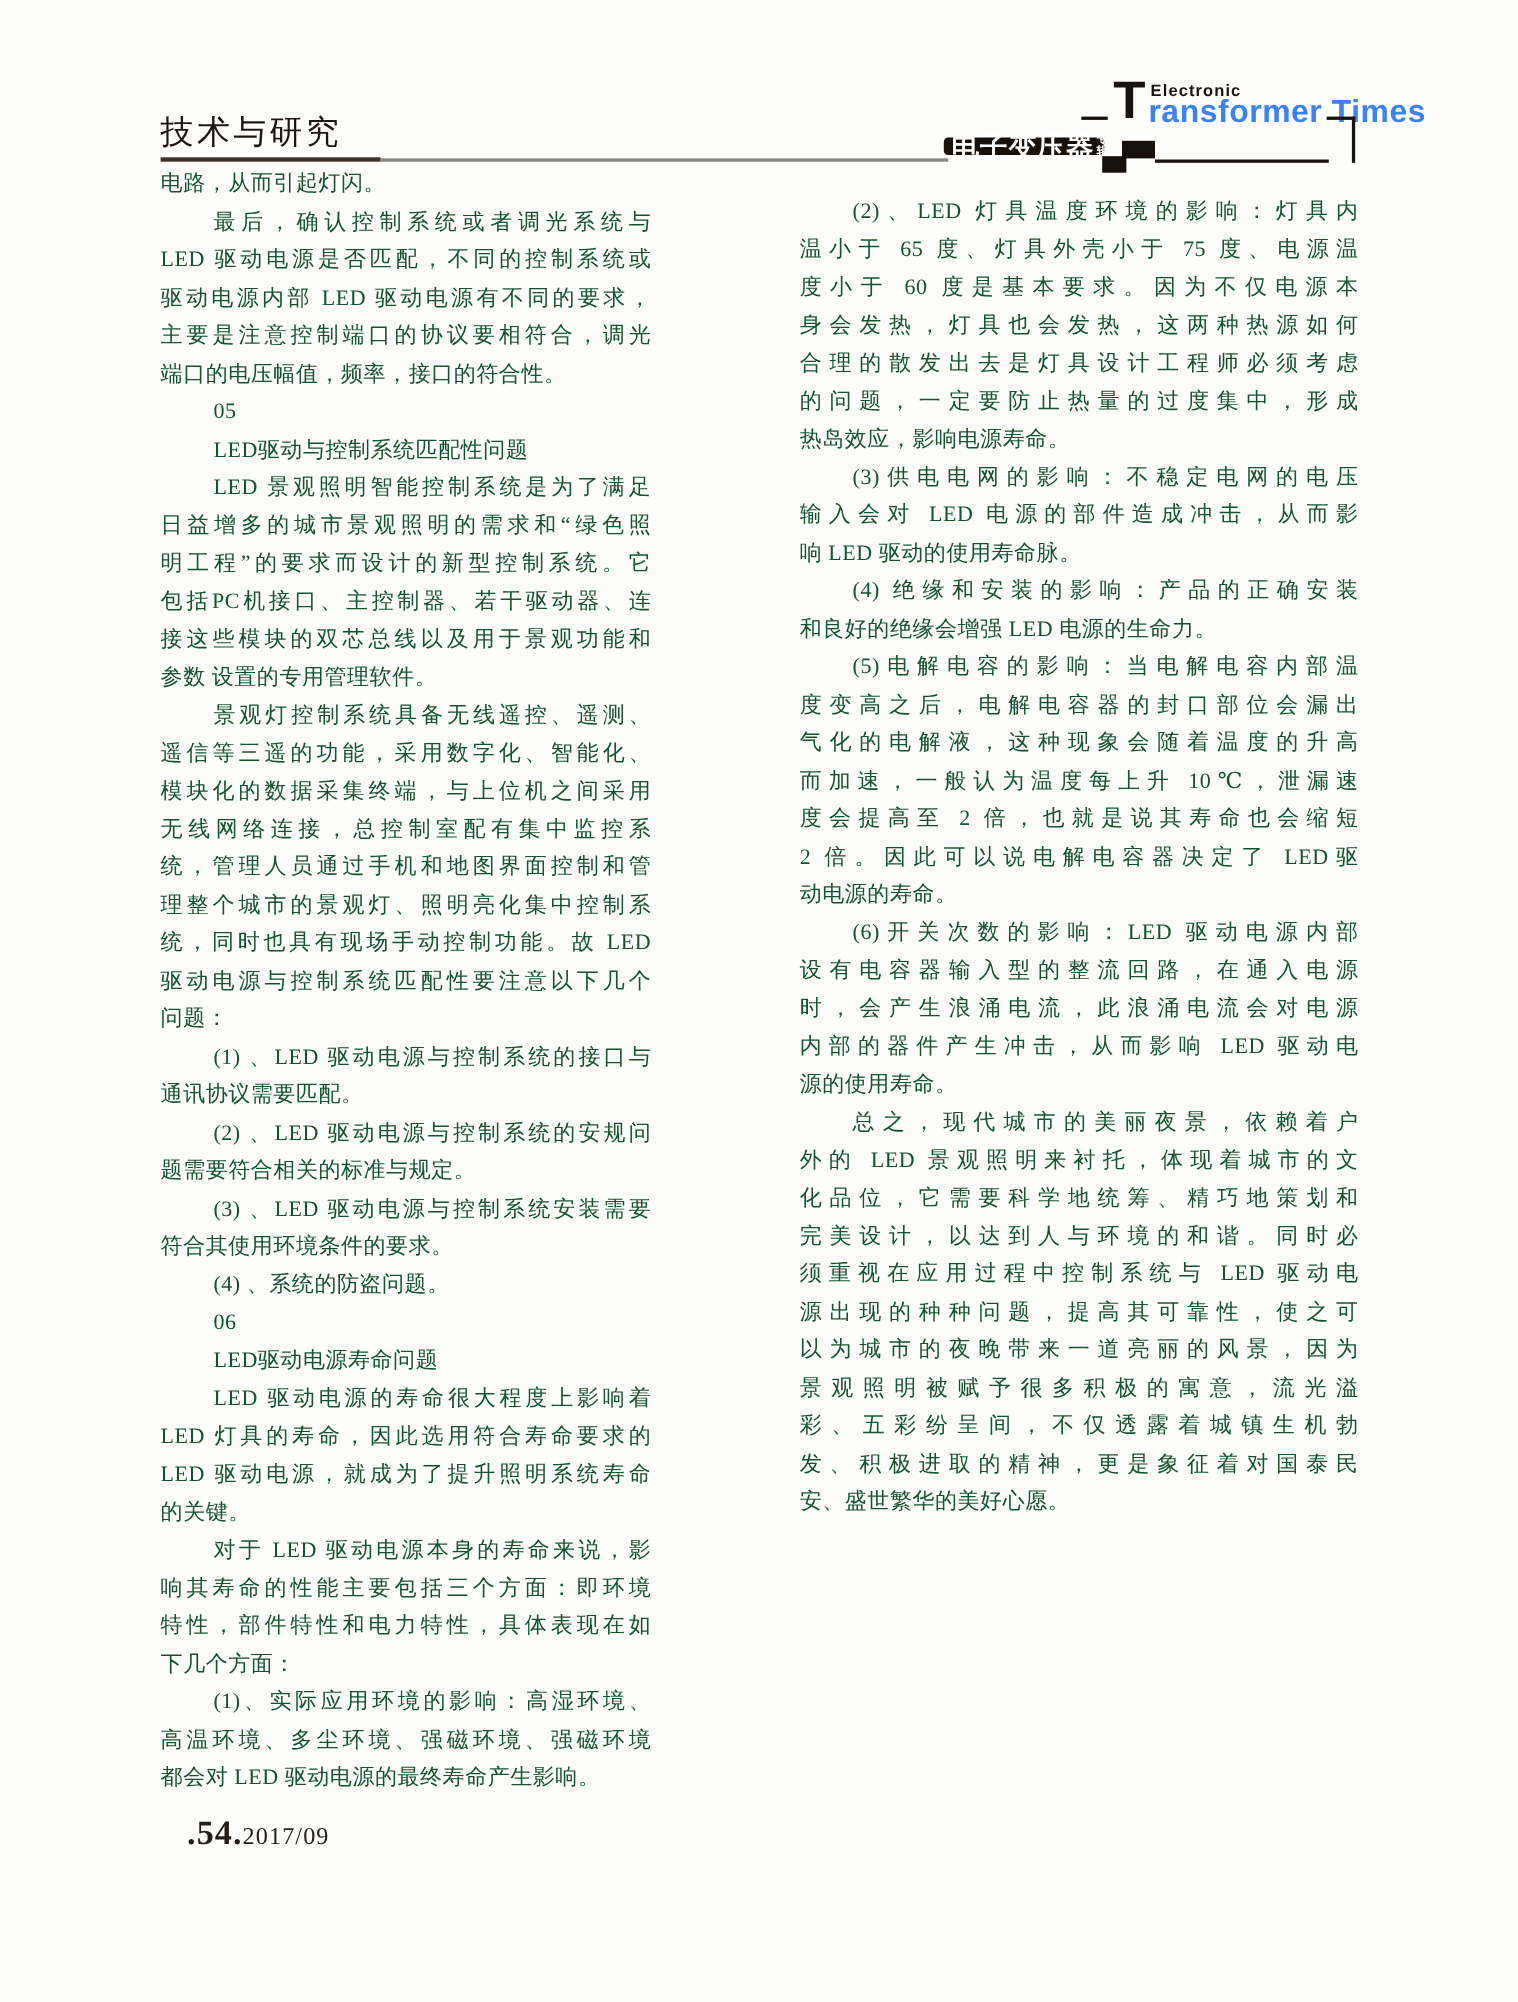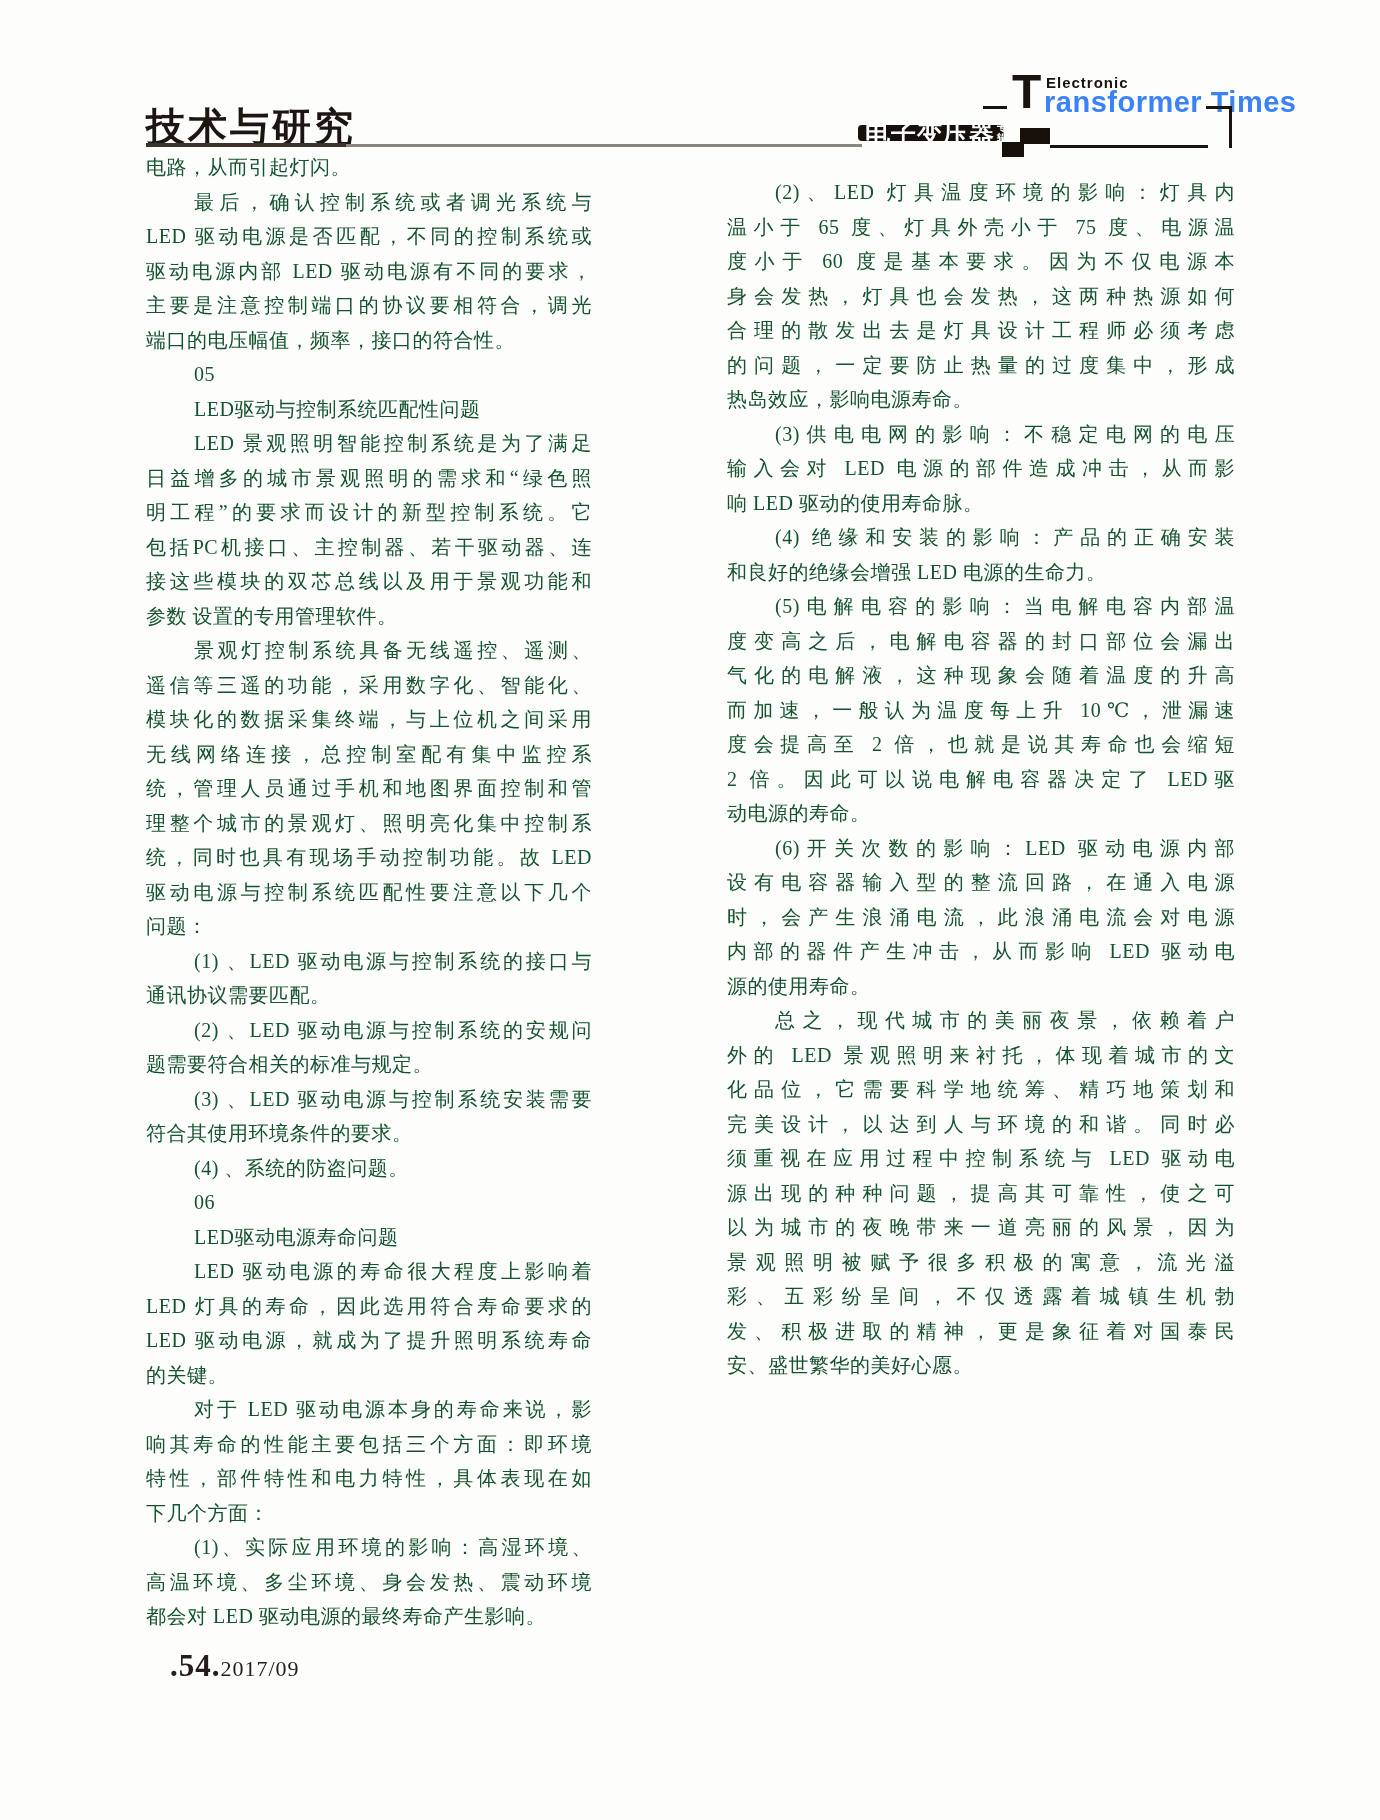--- a/index.html
+++ b/index.html
@@ -5,21 +5,21 @@
   html,body{margin:0;padding:0;}
   body{
     width:1380px;height:1820px;position:relative;
     background:#fdfdfc;overflow:hidden;
     font-family:"Liberation Serif","DejaVu Serif",serif;
   }
   
   .section-title{
     position:absolute;left:146px;top:100px;
     font-family:"Liberation Sans","DejaVu Sans",sans-serif;
-    font-weight:700;font-size:39px;letter-spacing:3px;color:#1d1510;
+    font-weight:400;font-size:30px;letter-spacing:3px;color:#1d1510;
   }
   .rule{position:absolute;background:#8a857f;}
   .rule.dark{background:#3a322b;}
   
   .brand-T{
     position:absolute;left:1012px;top:68px;
     font-family:"Liberation Sans","DejaVu Sans",sans-serif;
     font-weight:900;font-size:48px;line-height:48px;color:#1a1410;
   }
   .brand-small{
@@ -129,21 +129,21 @@
     <div class="line se">LED驱动电源寿命问题</div>
     <div class="line s">LED 驱动电源的寿命很大程度上影响着</div>
     <div class="line b">LED 灯具的寿命，因此选用符合寿命要求的</div>
     <div class="line b">LED 驱动电源，就成为了提升照明系统寿命</div>
     <div class="line e">的关键。</div>
     <div class="line s">对于 LED 驱动电源本身的寿命来说，影</div>
     <div class="line b">响其寿命的性能主要包括三个方面：即环境</div>
     <div class="line b">特性，部件特性和电力特性，具体表现在如</div>
     <div class="line e">下几个方面：</div>
     <div class="line s">(1)、实际应用环境的影响：高湿环境、</div>
-    <div class="line b">高温环境、多尘环境、身会发热、震动环境</div>
+    <div class="line b">高温环境、多尘环境、强磁环境、强磁环境</div>
     <div class="line e">都会对 LED 驱动电源的最终寿命产生影响。</div>
   </div>
 <div class="col col-right">
     <div class="line s">(2)、LED 灯具温度环境的影响：灯具内</div>
     <div class="line b">温小于 65 度、灯具外壳小于 75 度、电源温</div>
     <div class="line b">度小于 60 度是基本要求。因为不仅电源本</div>
     <div class="line b">身会发热，灯具也会发热，这两种热源如何</div>
     <div class="line b">合理的散发出去是灯具设计工程师必须考虑</div>
     <div class="line b">的问题，一定要防止热量的过度集中，形成</div>
     <div class="line e">热岛效应，影响电源寿命。</div>

